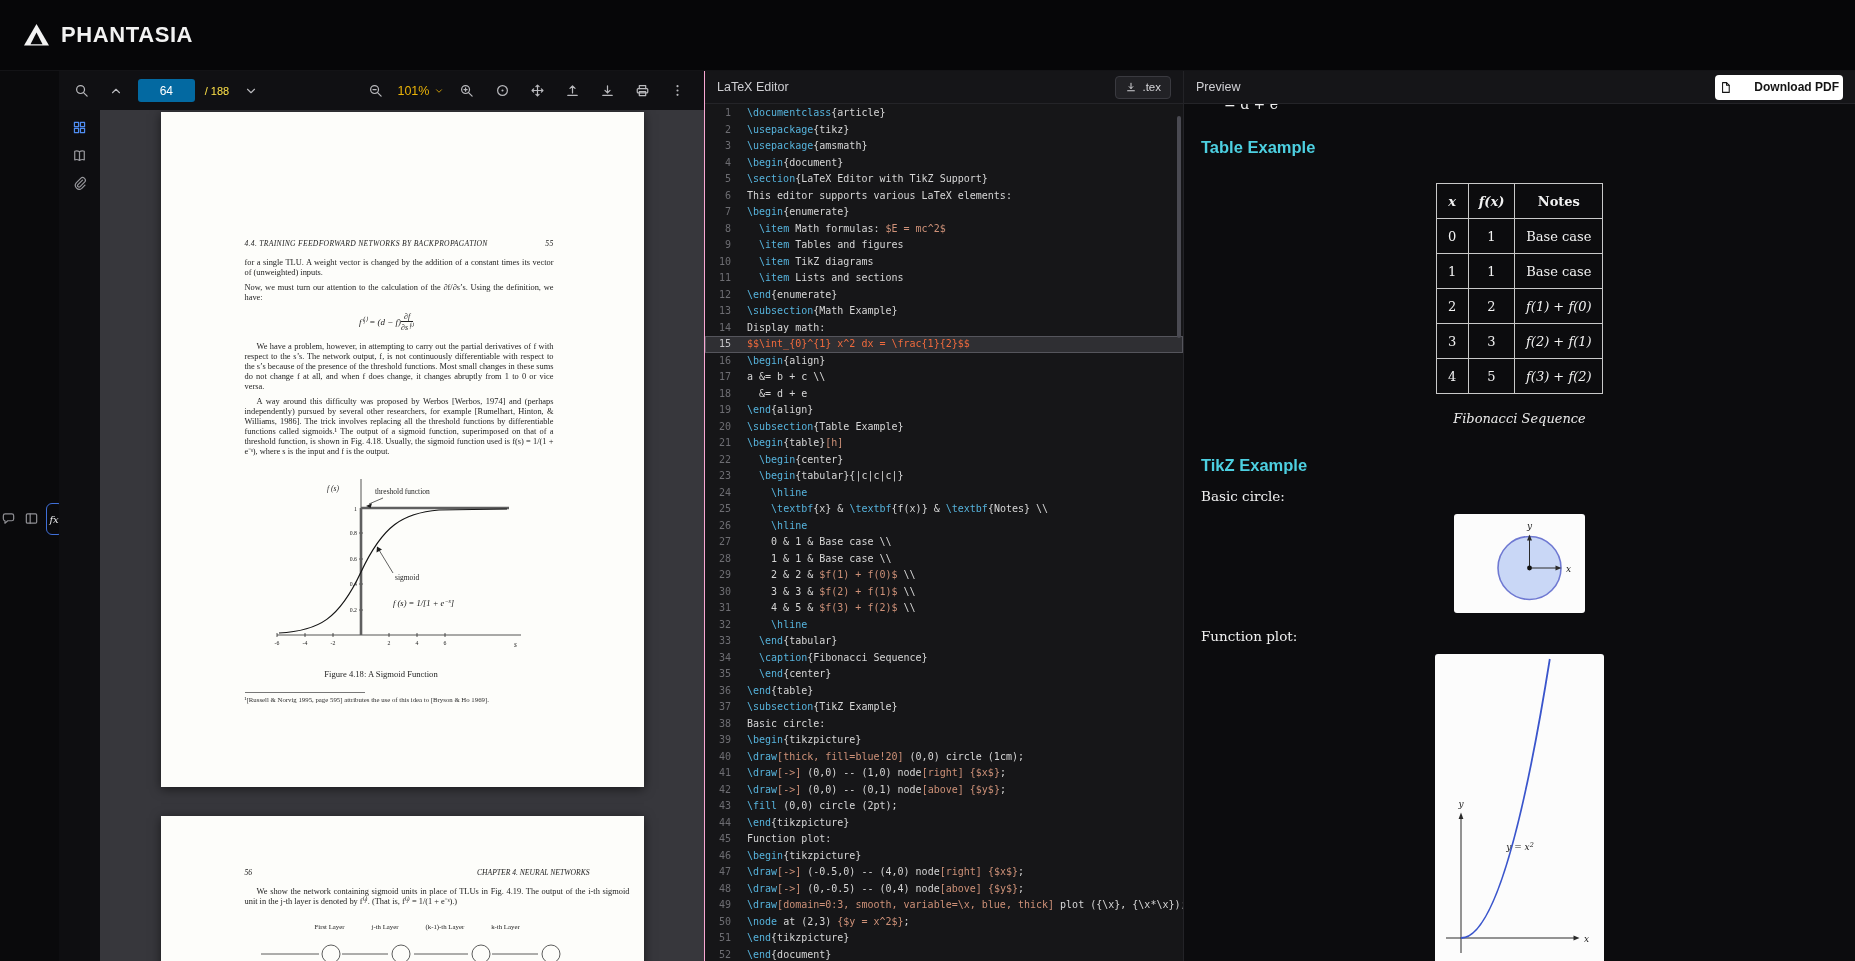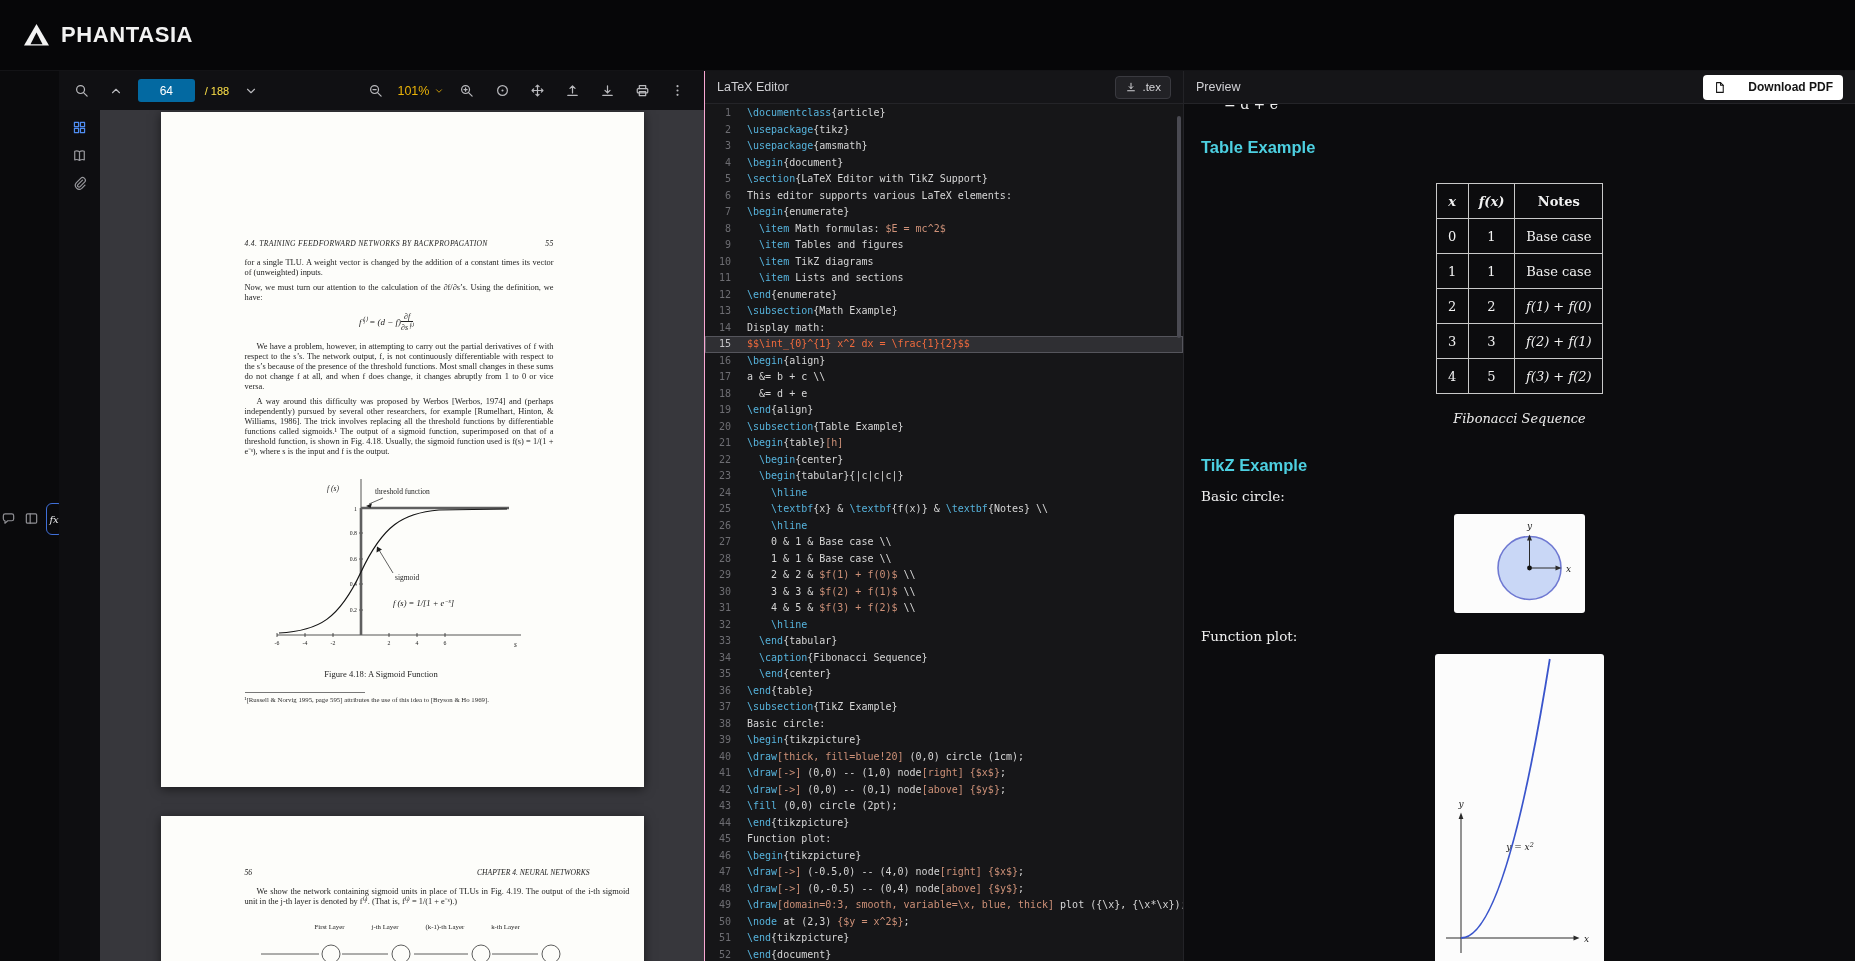--- a/index.html
+++ b/index.html
@@ -76,21 +76,21 @@
   .tok-p{color:#d6d6d6}
   .tok-m{color:#ce9178}
   .tok-o{color:#ce9178}
   .code-line.active{background:#2f2f33;outline:1px solid #55555c;outline-offset:-1px}
   .code-line.active .ln{color:#c2c2c6}
   .code-line.active .tok-m{color:#ef6a3d}
   .scroll-thumb{position:absolute;top:45px;right:2px;width:4px;height:222px;background:#4a4a52;border-radius:2px}
 
   
   .preview{flex:1;display:flex;flex-direction:column;background:#0c0c0e;min-width:0}
-  .pdf-btn{display:flex;align-items:center;gap:22px;height:25px;padding:0 10px;background:#fff;color:#141414;border-radius:4px;font-size:12px;font-weight:600}
+  .pdf-btn{display:flex;align-items:center;gap:22px;height:25px;padding:0 4px;background:#fff;color:#141414;border-radius:4px;font-size:12px;font-weight:600}
   .preview-body{flex:1;overflow:hidden;padding-top:0}
   .math-fragment-clip{height:10px;overflow:hidden;margin-left:40px}
   .math-fragment-text{display:block;font-family:"DejaVu Serif",serif;font-size:14px;line-height:20px;color:#efefef;margin-top:-10px}
   .pv-h{color:#4dd0e1;font-size:16.5px;font-weight:700;margin:24px 0 0 17px}
   .pv-p{color:#f0f0f0;font-family:"DejaVu Serif",serif;font-size:13.5px;margin:24px 0 0 17px}
   .pv-table{border-collapse:collapse;margin:26px auto 0}
   .pv-table th,.pv-table td{border:1px solid #c9c9c9;font-family:"DejaVu Serif",serif;font-size:13px;color:#f2f2f2;text-align:center;height:35px;padding:0 10px}
   .pv-table th{font-weight:bold}
   .pv-table td:nth-child(1){min-width:32px}
   .pv-table td:nth-child(2){min-width:44px}

